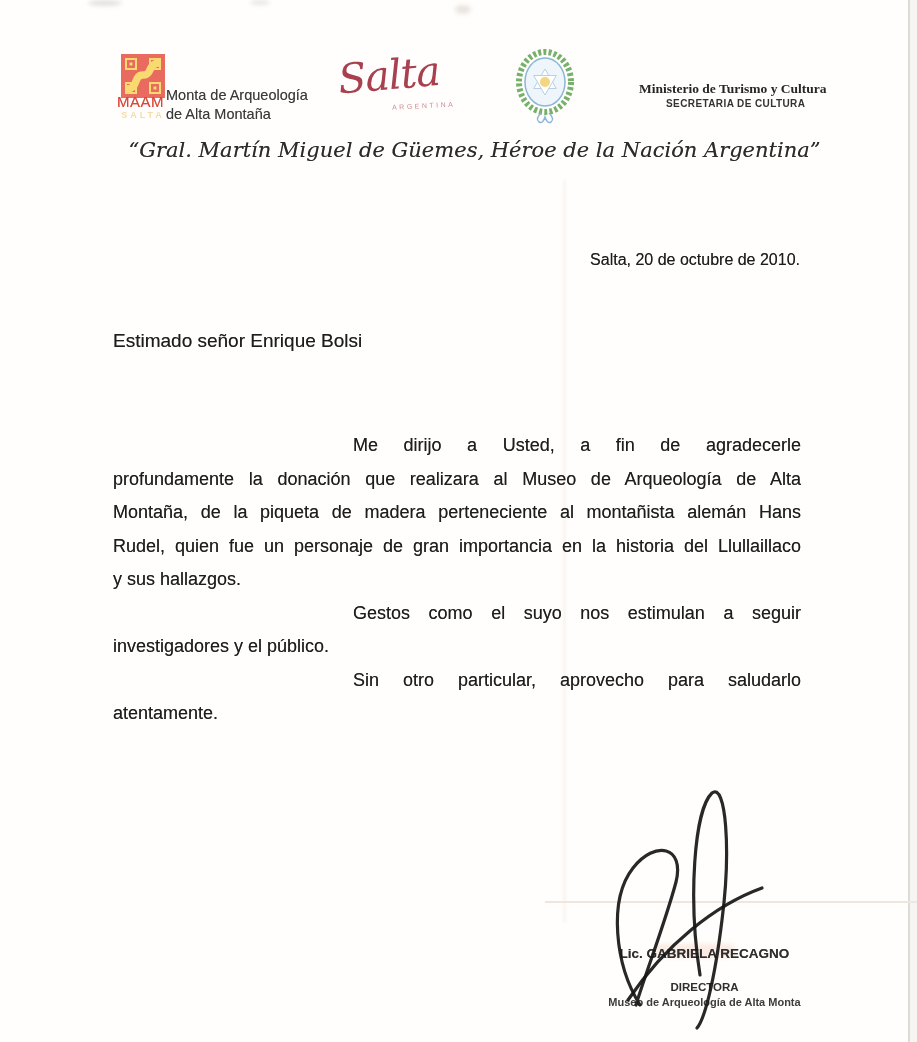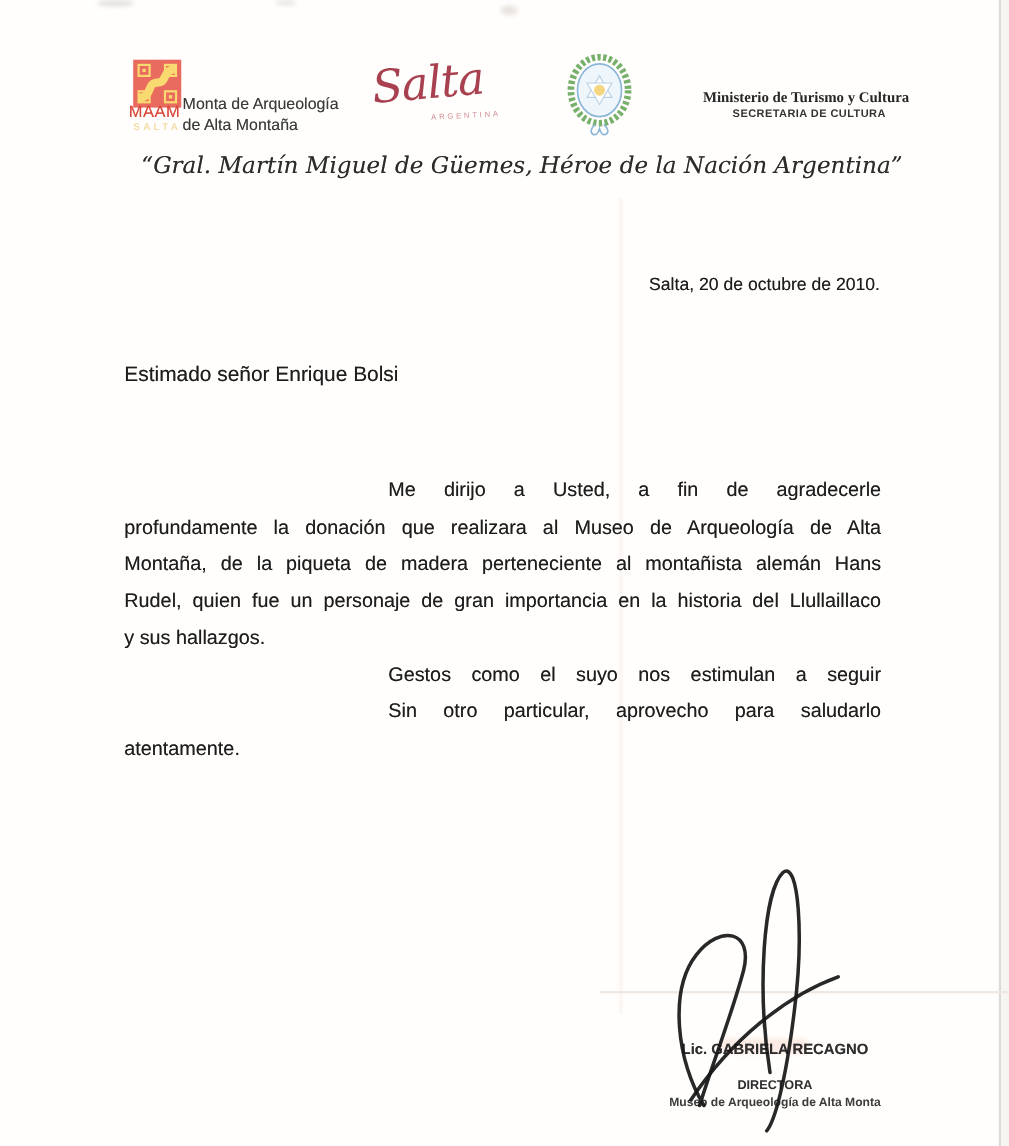--- a/index.html
+++ b/index.html
@@ -169,20 +169,21 @@
 
   <div class="abs letter-date">Salta, 20 de octubre de 2010.</div>
   <div class="abs letter-greeting">Estimado señor Enrique Bolsi</div>
   <div class="abs letter-body">
       <div class="bline indent">Me dirijo a Usted, a fin de agradecerle</div>
       <div class="bline">profundamente la donación que realizara al Museo de Arqueología de Alta</div>
       <div class="bline">Montaña, de la piqueta de madera perteneciente al montañista alemán Hans</div>
       <div class="bline">Rudel, quien fue un personaje de gran importancia en la historia del Llullaillaco</div>
       <div class="bline plain">y sus hallazgos.</div>
       <div class="bline indent">Gestos como el suyo nos estimulan a seguir</div>
+      <div class="bline plain">investigadores y el público.</div>
       <div class="bline indent">Sin otro particular, aprovecho para saludarlo</div>
       <div class="bline plain">atentamente.</div>
     </div>
 
   <div class="abs sig-underline"></div>
   <div class="abs sig-smudge"></div>
   <div class="abs sig-text">
     <div class="sig-name">Lic. GABRIELA RECAGNO</div>
     <div class="sig-title">DIRECTORA</div>
     <div class="sig-org">Museo de Arqueología de Alta Monta</div>

